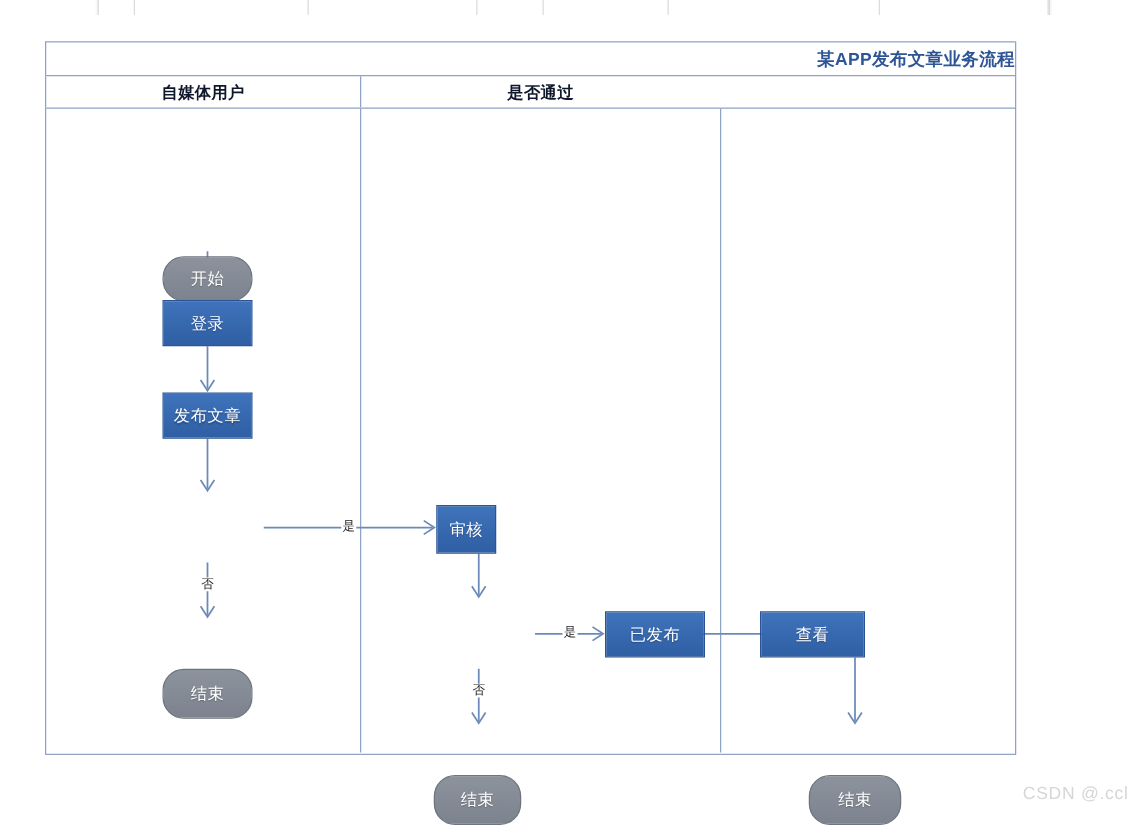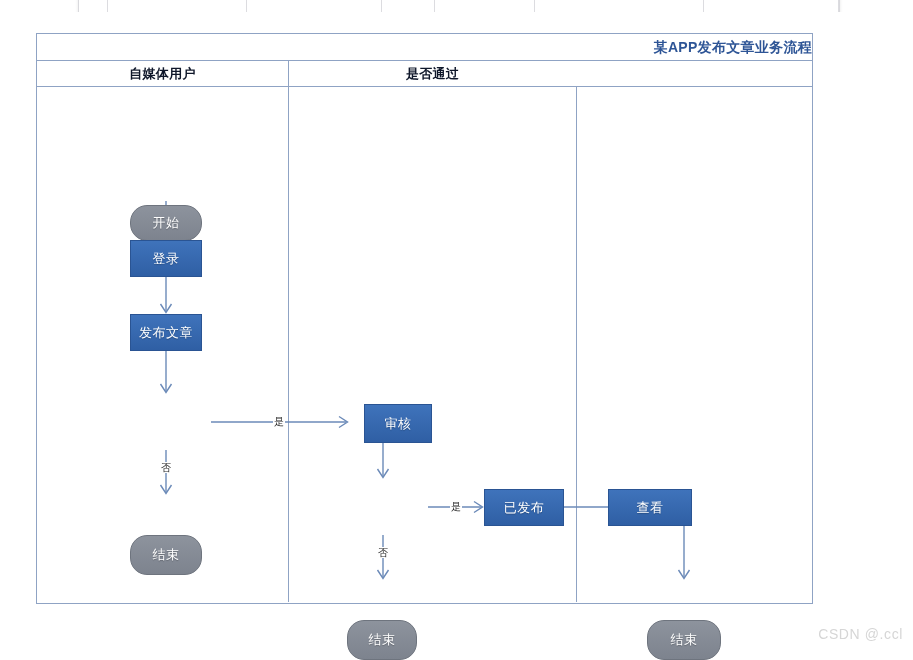--- a/index.html
+++ b/index.html
@@ -251,21 +251,21 @@
 
     <div class="node process" style="left:93px; top:227px; width:72px; height:37px">
       <span>发布文章</span>
     </div>
 
 
     <div class="node terminator" style="left:93px; top:408px; width:72px; height:40px">
       <span>结束</span>
     </div>
 
-    <div class="node process" style="left:327px; top:317px; width:68px; height:39px">
+    <div class="node process" style="left:312px; top:317px; width:48px; height:39px">
       <span>审核</span>
     </div>
 
 
     <div class="node terminator" style="left:310px; top:493px; width:70px; height:40px">
       <span>结束</span>
     </div>
 
     <div class="node process" style="left:447px; top:402px; width:80px; height:37px">
       <span>已发布</span>

